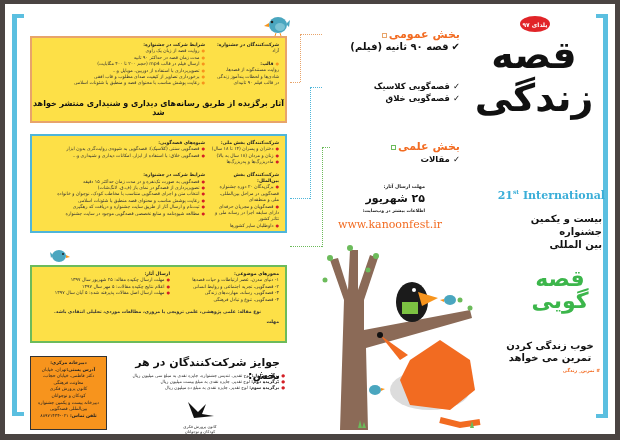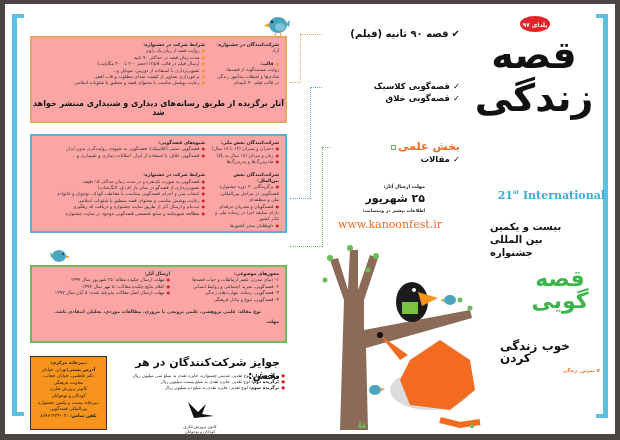--- a/index.html
+++ b/index.html
@@ -6,21 +6,21 @@
   html, body { width: 620px; height: 440px; overflow: hidden; background: #4a4442; }
   body { font-family: "DejaVu Sans", sans-serif; position: relative; }
   .page { position: absolute; left: 5px; top: 4px; width: 610px; height: 430px; background: #ffffff; }
   .frame-l { position: absolute; left: 7px; top: 10px; width: 5px; height: 402px; background: #5bbfe0; }
   .frame-lt { position: absolute; left: 7px; top: 10px; width: 12px; height: 4px; background: #5bbfe0; }
   .frame-lb { position: absolute; left: 7px; top: 408px; width: 12px; height: 4px; background: #5bbfe0; }
   .frame-r { position: absolute; right: 7px; top: 10px; width: 5px; height: 404px; background: #5bbfe0; }
   .frame-rt { position: absolute; right: 7px; top: 10px; width: 12px; height: 4px; background: #5bbfe0; }
   .frame-rb { position: absolute; right: 7px; top: 410px; width: 12px; height: 4px; background: #5bbfe0; }
 
-  .box { position: absolute; background: #fca5a5; direction: rtl; }
+  .box { position: absolute; background: #fde047; direction: rtl; }
   .box-orange { left: 30px; top: 36px; width: 257px; height: 87px; border: 2px solid #e8a46a; }
   .box-blue { left: 30px; top: 134px; width: 257px; height: 99px; border: 2px solid #4fb6da; }
   .box-green { left: 30px; top: 265px; width: 257px; height: 78px; border: 2px solid #6cbb5b; }
   .box-addr { left: 30px; top: 356px; width: 77px; height: 74px; background: #f7941d; border: 1px solid #333; text-align: center; padding-top: 3px; }
 
   .col { position: absolute; top: 4px; font-size: 4.6px; line-height: 6.4px; color: #333; }
   .col .h { font-weight: bold; color: #222; }
   .col ul { list-style: none; }
   .col li::before { content: "●"; color: #d31f26; font-size: 4px; margin-left: 2px; }
   .col li.o::before { color: #f7941d; }
@@ -51,23 +51,23 @@
 
   .deadline-label { position: absolute; right: 195px; top: 184px; font-size: 4.8px; font-weight: bold; color: #222; direction: rtl; }
   .deadline-date { position: absolute; right: 195px; top: 192px; font-size: 11px; font-weight: bold; color: #111; direction: rtl; }
   .site-label { position: absolute; right: 195px; top: 208px; font-size: 4.5px; font-weight: bold; color: #222; direction: rtl; }
   .site-url { position: absolute; left: 338px; top: 218px; font-family: "DejaVu Serif", serif; font-weight: normal; font-size: 11px; color: #f26b21; }
 
   .yalda { position: absolute; left: 520px; top: 16px; width: 30px; height: 16px; border-radius: 50%; background: #e12428; color: #fff; font-size: 6px; font-weight: bold; display: flex; align-items: center; justify-content: center; }
   .main-title { position: absolute; left: 470px; top: 34px; width: 128px; text-align: center; direction: rtl; font-family: "DejaVu Sans", sans-serif; font-weight: bold; color: #111; font-size: 38px; line-height: 43px; }
   .en-title { position: absolute; left: 435px; top: 186px; width: 170px; text-align: right; font-family: "DejaVu Serif", serif; font-weight: bold; color: #3aaed8; font-size: 11px; line-height: 12px; }
   .en-title sup { font-size: 6px; }
-  .fa-fest { position: absolute; left: 490px; top: 220px; width: 112px; text-align: left; direction: rtl; font-weight: bold; color: #111; font-size: 10px; line-height: 13px; }
+  .fa-fest { position: absolute; left: 490px; top: 212px; width: 112px; text-align: right; direction: rtl; font-weight: bold; color: #111; font-size: 10px; line-height: 13px; }
   .green-logo { position: absolute; left: 520px; top: 268px; width: 80px; text-align: center; direction: rtl; font-weight: bold; color: #3cb64b; font-size: 22px; line-height: 22px; }
-  .slogan { position: absolute; left: 500px; top: 340px; width: 100px; text-align: left; direction: rtl; font-weight: bold; color: #111; font-size: 12px; line-height: 12px; }
+  .slogan { position: absolute; left: 500px; top: 340px; width: 100px; text-align: center; direction: rtl; font-weight: bold; color: #111; font-size: 10px; line-height: 12px; }
   .hashtag { position: absolute; left: 540px; top: 368px; width: 60px; text-align: right; direction: rtl; color: #f26b21; font-size: 4.6px; font-weight: bold; }
 
   .illustration { position: absolute; left: 320px; top: 240px; width: 170px; height: 190px; }
 </style>
 </head>
 <body>
 
 <div class="page">
   <div class="frame-l"></div>
   <div class="frame-lt"></div>
@@ -205,20 +205,21 @@
 </div>
 
 <div class="connector" style="left:300px;top:34px;width:22px;height:48px;border-top-width:1px;border-left-width:1px;border-color:#e8a46a"></div>
 <div class="connector" style="left:290px;top:82px;width:10px;border-top-width:1px;border-color:#e8a46a"></div>
 <div class="connector" style="left:310px;top:87px;width:12px;height:112px;border-top-width:1px;border-left-width:1px;border-color:#4fb6da"></div>
 <div class="connector" style="left:290px;top:198px;width:20px;border-top-width:1px;border-color:#4fb6da"></div>
 <div class="connector" style="left:322px;top:147px;width:8px;height:100px;border-top-width:1px;border-left-width:1px;border-color:#6cbb5b"></div>
 <div class="connector" style="left:290px;top:246px;width:32px;border-top-width:1px;border-color:#6cbb5b"></div>
 
 <div class="sec" style="right:160px;top:28px">
+  <div class="sec-title"><span>بخش عمومی</span><span class="sq" style="border-color:#e8a46a"></span></div>
   <div class="sec-item big"><span class="chk">✔</span><span>قصه ۹۰ ثانیه (فیلم)</span></div>
 </div>
 <div class="sec" style="right:160px;top:80px">
   <div class="sec-item"><span class="chk">✓</span><span>قصه‌گویی کلاسیک</span></div>
   <div class="sec-item"><span class="chk">✓</span><span>قصه‌گویی خلاق</span></div>
 </div>
 <div class="sec" style="right:160px;top:140px">
   <div class="sec-title"><span>بخش علمی</span><span class="sq" style="border-color:#6cbb5b"></span></div>
   <div class="sec-item"><span class="chk">✓</span><span>مقالات</span></div>
 </div>
@@ -231,29 +232,30 @@
 <div class="yalda">یلدای ۹۷</div>
 <div class="main-title">
   <div>قصه</div>
   <div>زندگی</div>
 </div>
 <div class="en-title">
   <div><span>21</span><sup>st</sup><span> International</span></div>
 </div>
 <div class="fa-fest">
   <div>بیست و یکمین</div>
+  <div>جشنواره</div>
   <div>بین المللی</div>
-  <div>جشنواره</div>
 </div>
 <div class="green-logo">
   <div>قصه</div>
   <div>گویی</div>
 </div>
 <div class="slogan">
   <div>خوب زندگی کردن</div>
+  <div>تمرین می خواهد</div>
 </div>
 <div class="hashtag"># تمرین_ زندگی</div>
 
 <svg class="illustration" viewBox="0 0 170 190">
   <g>
     <path d="M20 190 L24 60 L10 20 L18 18 L28 50 L30 10 L38 10 L38 50 L50 15 L58 18 L44 60 L44 90 L150 70 L152 78 L46 108 L48 190 Z" fill="#8b6a57"></path>
     <circle cx="10" cy="18" r="3" fill="#6cbb5b"></circle>
       <circle cx="30" cy="8" r="3" fill="#6cbb5b"></circle>
     <circle cx="56" cy="16" r="3" fill="#6cbb5b"></circle>
       <circle cx="48" cy="30" r="2.5" fill="#6cbb5b"></circle>

